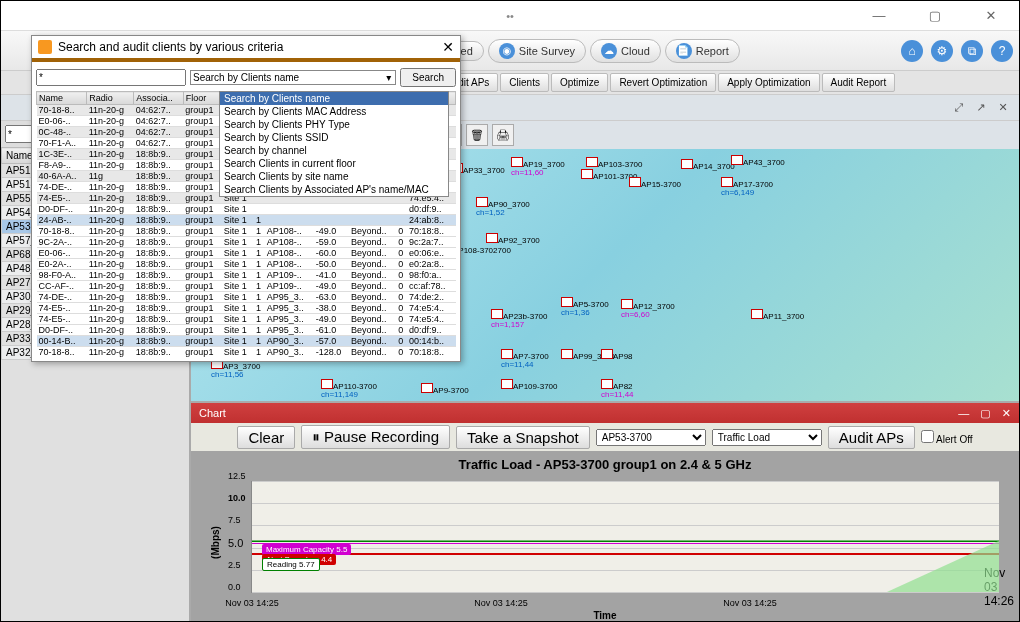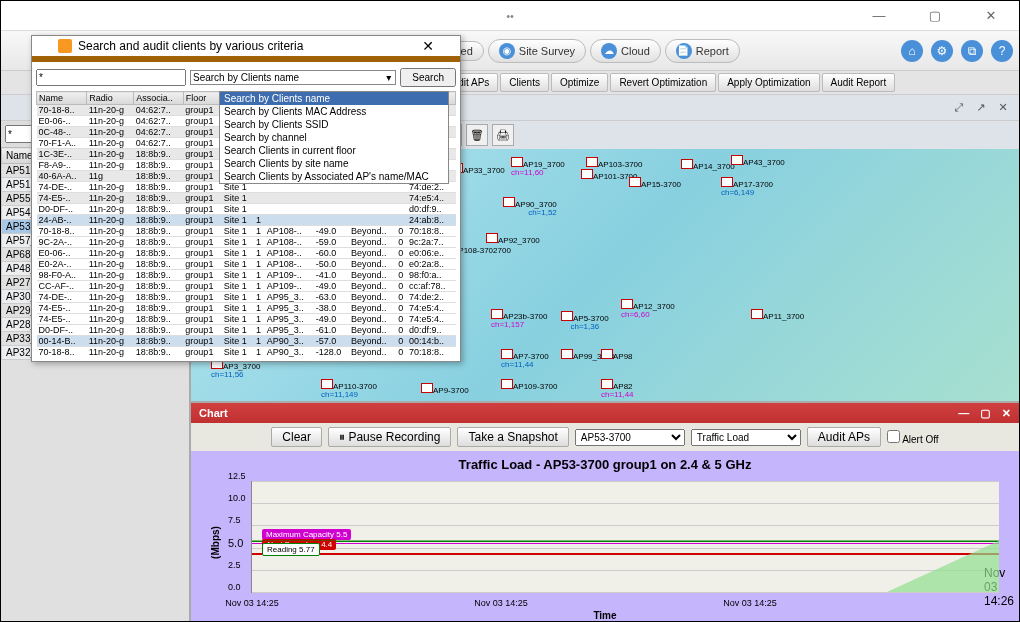--- a/index.html
+++ b/index.html
@@ -47,39 +47,39 @@
 .map-toolbar select { font-size: 10px; padding: 1px; }
 .map-content { position: relative; height: calc(100% - 28px); }
 .ap-node { position: absolute; font-size: 8px; line-height: 1; }
 .ap-node .ap-icon { width: 12px; height: 10px; background: #fff; border: 1px solid #c00; display: inline-block; }
 .ap-node .lbl { color: #000; white-space: nowrap; }
 .ap-node .ch { color: #d000d0; white-space: nowrap; }
 .ap-node .ch2 { color: #0060c0; white-space: nowrap; }
 
 
 .chart-area { flex: 1; background: #f0efe8; display: flex; flex-direction: column; border-top: 2px solid #aaa; }
-.chart-title { height: 20px; background: linear-gradient(#d04040,#c03030); color: #fff; font-size: 11px; padding: 2px 8px; display: flex; justify-content: space-between; align-items: center; font-weight: bold; }
+.chart-title { height: 20px; background: linear-gradient(#d04040,#c03030); color: #fff; font-size: 11px; padding: 2px 8px; display: flex; justify-content: space-between; align-items: center; }
 .chart-toolbar { height: 28px; background: #e8e8e0; display: flex; align-items: center; justify-content: center; gap: 6px; padding: 0 8px; }
-.cbtn { padding: 2px 10px; font-size: 12px; background: linear-gradient(#fff,#ddd); border: 1px solid #aaa; border-radius: 2px; }
+.cbtn { padding: 2px 10px; font-size: 15px; background: linear-gradient(#fff,#ddd); border: 1px solid #aaa; border-radius: 2px; }
 .chart-toolbar select { font-size: 10px; padding: 1px; }
-.chart-body { flex: 1; background: #c4b5fd; padding: 4px 18px; position: relative; }
+.chart-body { flex: 1; background: #a3a3a3; padding: 4px 18px; position: relative; }
 .chart-heading { text-align: center; font-size: 13px; font-weight: bold; padding: 2px; }
 .plot-area { position: absolute; left: 60px; right: 20px; top: 30px; bottom: 30px; border-left: 1px solid #888; border-bottom: 1px solid #888; background: #f0efe8; }
 .ylabel { position: absolute; left: 8px; top: 50%; transform: rotate(-90deg); font-size: 10px; font-weight: bold; }
 .xlabel-c { position: absolute; left: 50%; bottom: 2px; font-size: 10px; font-weight: bold; transform: translateX(-50%); }
 .ytick { position: absolute; left: 35px; font-size: 9px; transform: translateY(-50%); }
 .gline { position: absolute; left: 0; right: 0; height: 1px; background: #ccc; }
-.badge { position: absolute; font-size: 8px; color: #fff; padding: 1px 4px; border-radius: 2px; }
+.badge { position: absolute; font-size: 8px; color: #fff; padding: 1px 4px; border-radius: 2px; margin-top: 15px; }
 .max-line { position: absolute; left: 0; right: 0; height: 1px; background: #d000d0; }
 .alert-line { position: absolute; left: 0; right: 0; height: 2px; background: #d00000; }
 .read-line { position: absolute; left: 0; right: 0; height: 1px; background: #008000; }
 
 
 .dialog { position: absolute; left: 30px; top: 34px; width: 430px; background: #fff; border: 1px solid #888; box-shadow: 2px 2px 6px rgba(0,0,0,0.3); z-index: 100; }
-.dialog-title { height: 26px; background: #fff; display: flex; align-items: center; padding: 0 26px; font-size: 12px; border-bottom: 6px solid #a16207; }
+.dialog-title { height: 26px; background: #fff; display: flex; align-items: center; padding: 0 6px; font-size: 12px; border-bottom: 4px solid #a16207; }
 .dialog-title .java-icon { width: 14px; height: 14px; margin-right: 6px; background: #f89820; border-radius: 2px; }
 .dialog-title .close { margin-left: auto; font-size: 14px; }
 .dialog-body { padding: 4px; }
 .dialog-label { font-size: 10px; font-weight: bold; padding: 2px; }
 .dialog-search { display: flex; gap: 4px; padding: 2px 0; align-items: center; }
 .dialog-search input { width: 150px; font-size: 10px; padding: 1px; }
 .dialog-search .dd { flex: 1; border: 1px solid #888; font-size: 10px; padding: 1px 2px; position: relative; background: #fff; }
 .dialog-search .dd::after { content: "▾"; position: absolute; right: 4px; }
 .dialog-search button { font-size: 10px; padding: 2px 10px; }
 .dropdown-list { border: 1px solid #888; background: #fff; font-size: 10px; }
@@ -251,39 +251,39 @@
           <div class="ap-node" style="left: 320px; top: 8px;"><span class="ap-icon"></span><span class="lbl">AP19_3700</span><br><span class="ch">ch=11,60</span></div>
           <div class="ap-node" style="left: 390px; top: 20px;"><span class="ap-icon"></span><span class="lbl">AP101-3700</span></div>
           <div class="ap-node" style="left: 395px; top: 8px;"><span class="ap-icon"></span><span class="lbl">AP103-3700</span></div>
           <div class="ap-node" style="left: 420px; top: 28px; margin-left: 18px;"><span class="ap-icon"></span><span class="lbl">AP15-3700</span></div>
           <div class="ap-node" style="left: 490px; top: 10px;"><span class="ap-icon"></span><span class="lbl">AP14_3700</span></div>
           <div class="ap-node" style="left: 540px; top: 6px;"><span class="ap-icon"></span><span class="lbl">AP43_3700</span></div>
           <div class="ap-node" style="left: 530px; top: 28px;"><span class="ap-icon"></span><span class="lbl">AP17-3700</span><br><span class="ch2">ch=6,149</span></div>
           <div class="ap-node" style="left: 5px; top: 38px;"><span class="ap-icon"></span><span class="lbl">9_3700</span><br><span class="ch2">ch=1,104</span></div>
           <div class="ap-node" style="left: 60px; top: 48px;"><span class="ap-icon"></span><span class="lbl">AP37_3700</span><br><span class="ch">ch=6,44</span></div>
           <div class="ap-node" style="left: 120px; top: 36px;"><span class="ap-icon"></span><span class="lbl">AP53-3700</span></div>
-          <div class="ap-node" style="left: 312px; top: 48px; text-align: right;"><span class="ap-icon"></span><span class="lbl">AP90_3700</span><br><span class="ch2">ch=1,52</span></div>
+          <div class="ap-node" style="left: 285px; top: 48px;"><span class="ap-icon"></span><span class="lbl">AP90_3700</span><br><span class="ch2">ch=1,52</span></div>
           <div class="ap-node" style="left: 30px; top: 75px;"><span class="ap-icon"></span><span class="lbl">AP36_3700</span></div>
           <div class="ap-node" style="left: 100px; top: 72px;"><span class="ap-icon"></span><span class="lbl">AP45_3700</span></div>
           <div class="ap-node" style="left: 10px; top: 90px;"><span class="ap-icon"></span><span class="lbl">700</span></div>
           <div class="ap-node" style="left: 10px; top: 108px;"><span class="ap-icon"></span><span class="lbl">ch=6,157</span></div>
           <div class="ap-node" style="left: 50px; top: 96px;"><span class="ap-icon"></span><span class="lbl">AP54_3700</span><br><span class="ch">ch=6,157</span></div>
           <div class="ap-node" style="left: 170px; top: 70px;"><span class="ap-icon"></span><span class="lbl">AP1700</span><br><span class="ch">ch=6,52</span></div>
           <div class="ap-node" style="left: 295px; top: 84px;"><span class="ap-icon"></span><span class="lbl">AP92_3700</span></div>
           <div class="ap-node" style="left: 250px; top: 94px;"><span class="ap-icon"></span><span class="lbl">AP108-3702700</span></div>
           <div class="ap-node" style="left: 80px; top: 115px;"><span class="ap-icon"></span><span class="lbl">AP28-3700</span><br><span class="ch">ch=11,44</span></div>
           <div class="ap-node" style="left: 160px; top: 118px;"><span class="ap-icon"></span><span class="lbl">AP80_3700</span><br><span class="ch2">ch=1,40</span></div>
           <div class="ap-node" style="left: 60px; top: 140px;"><span class="ap-icon"></span><span class="lbl">AP104-3700</span><br><span class="ch">ch=50</span></div>
           <div class="ap-node" style="left: 0px; top: 150px;"><span class="ap-icon"></span><span class="lbl">AP77_3700</span></div>
           <div class="ap-node" style="left: 0px; top: 175px;"><span class="ap-icon"></span><span class="lbl">3700</span></div>
           <div class="ap-node" style="left: 0px; top: 185px;"><span class="ap-icon"></span><span class="lbl">163</span></div>
           <div class="ap-node" style="left: 40px; top: 170px;"><span class="ap-icon"></span><span class="lbl">AP74_3700</span></div>
           <div class="ap-node" style="left: 110px; top: 160px;"><span class="ap-icon"></span><span class="lbl">AP109-3700</span><br><span class="ch">ch=1,161702700</span></div>
           <div class="ap-node" style="left: 300px; top: 160px;"><span class="ap-icon"></span><span class="lbl">AP23b-3700</span><br><span class="ch">ch=1,157</span></div>
-          <div class="ap-node" style="left: 370px; top: 162px; text-align: center;"><span class="ap-icon"></span><span class="lbl">AP5-3700</span><br><span class="ch2">ch=1,36</span></div>
+          <div class="ap-node" style="left: 370px; top: 148px;"><span class="ap-icon"></span><span class="lbl">AP5-3700</span><br><span class="ch2">ch=1,36</span></div>
           <div class="ap-node" style="left: 430px; top: 150px;"><span class="ap-icon"></span><span class="lbl">AP12_3700</span><br><span class="ch">ch=6,60</span></div>
           <div class="ap-node" style="left: 560px; top: 160px;"><span class="ap-icon"></span><span class="lbl">AP11_3700</span></div>
           <div class="ap-node" style="left: 100px; top: 176px;"><span class="ap-icon"></span><span class="lbl">AP18-3700</span><br><span class="ch2">ch=1,44</span></div>
           <div class="ap-node" style="left: 80px; top: 193px;"><span class="ap-icon"></span><span class="lbl">AP32_3700</span></div>
           <div class="ap-node" style="left: 20px; top: 210px;"><span class="ap-icon"></span><span class="lbl">AP3_3700</span><br><span class="ch2">ch=11,56</span></div>
           <div class="ap-node" style="left: 310px; top: 200px;"><span class="ap-icon"></span><span class="lbl">AP7-3700</span><br><span class="ch2">ch=11,44</span></div>
           <div class="ap-node" style="left: 370px; top: 200px;"><span class="ap-icon"></span><span class="lbl">AP99_3700</span></div>
           <div class="ap-node" style="left: 410px; top: 200px;"><span class="ap-icon"></span><span class="lbl">AP98</span></div>
           <div class="ap-node" style="left: 130px; top: 230px;"><span class="ap-icon"></span><span class="lbl">AP110-3700</span><br><span class="ch2">ch=11,149</span></div>
           <div class="ap-node" style="left: 230px; top: 234px;"><span class="ap-icon"></span><span class="lbl">AP9-3700</span></div>
@@ -318,21 +318,21 @@
             <div class="gline" style="top: 100%;"></div>
             <div class="gline" style="top: 80%;"></div>
             <div class="gline" style="top: 60%;"></div>
             <div class="gline" style="top: 40%;"></div>
             <div class="gline" style="top: 20%;"></div>
             <div class="gline" style="top: 0%;"></div>
             <div class="ytick" style="position: absolute; left: -24px; top: calc(100% - 5px); font-size: 9px;">0.0</div>
             <div class="ytick" style="position: absolute; left: -24px; top: calc(80% - 5px); font-size: 9px;">2.5</div>
             <div class="ytick" style="position: absolute; left: -24px; top: calc(60% - 5px); font-size: 11px;">5.0</div>
             <div class="ytick" style="position: absolute; left: -24px; top: calc(40% - 5px); font-size: 9px;">7.5</div>
-            <div class="ytick" style="position: absolute; left: -24px; top: calc(20% - 5px); font-size: 9px;">10.0</div>
+            <div class="ytick" style="position: absolute; left: -24px; top: calc(20% - 5px); font-size: 9px; font-weight: bold;">10.0</div>
             <div class="ytick" style="position: absolute; left: -24px; top: calc(0% - 5px); font-size: 9px;">12.5</div>
             <div style="position: absolute; bottom: -16px; left: 0%; transform: translateX(-50%); font-size: 9px;">Nov 03 14:25</div>
             <div style="position: absolute; bottom: -16px; left: 33.3333%; transform: translateX(-50%); font-size: 9px;">Nov 03 14:25</div>
             <div style="position: absolute; bottom: -16px; left: 66.6667%; transform: translateX(-50%); font-size: 9px;">Nov 03 14:25</div>
             <div style="position: absolute; bottom: -16px; left: 100%; transform: translateX(-50%); font-size: 12px;">Nov 03 14:26</div>
             <div class="max-line" style="top:56.00000000000001%"></div>
    <div class="alert-line" style="top:64.8%"></div>
    <div class="read-line" style="top:53.839999999999996%"></div>
    <div class="badge" style="background:#d000d0;left:10px;top:calc(56.00000000000001% - 14px)">Maximum Capacity 5.5</div>
    <div class="badge" style="background:#d00000;left:10px;top:calc(64.8% - 14px)">Alert Boundary    4.4</div>
@@ -676,18 +676,19 @@
             <td>70:18:8..</td>
           </tr>
         </tbody>
     </table>
   </div>
 </div>
 
 <div class="dropdown-list" id="ddlist" style="position:absolute; left:218px; top:90px; width:230px; z-index:200;">
     <div class="sel">Search by Clients name</div>
     <div>Search by Clients MAC Address</div>
+    <div>Search by Clients PHY Type</div>
     <div>Search by Clients SSID</div>
     <div>Search by channel</div>
     <div>Search Clients in current floor</div>
     <div>Search Clients by site name</div>
     <div>Search Clients by Associated AP's name/MAC</div>
   </div>
 
 </body></html>

